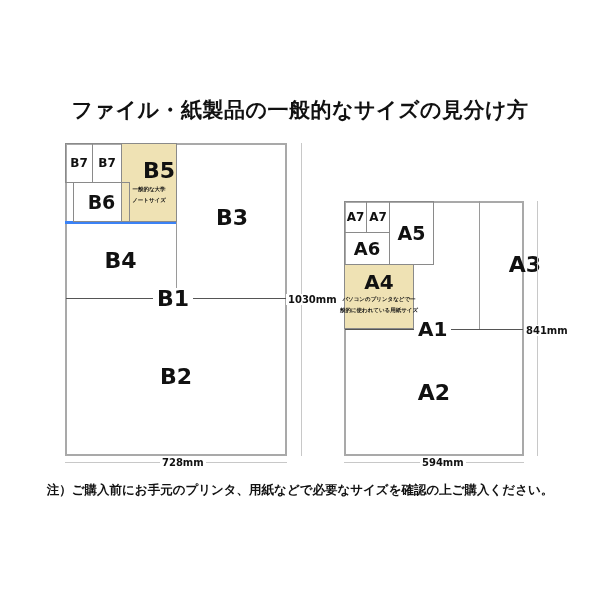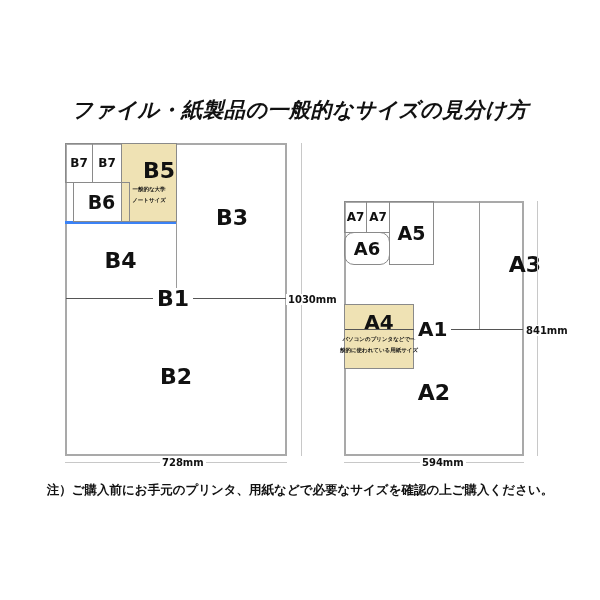--- a/index.html
+++ b/index.html
@@ -2,21 +2,21 @@
 <html><head>
   <meta charset="utf-8">
   <style>
     html, body { margin: 0; padding: 0; }
     body {
       width: 600px; height: 600px; background: #ffffff; position: relative; overflow: hidden;
       font-family: "DejaVu Sans", "Liberation Sans", sans-serif; color: #111;
     }
     .title {
       position: absolute; left: 0; width: 600px; top: 96px; text-align: center;
-      font-size: 21px; font-weight: bold; letter-spacing: 0.5px; font-style: italic;
+      font-size: 21px; font-weight: bold; letter-spacing: 0.5px;
     }
     .box {
       position: absolute; box-sizing: border-box; border: 1px solid #8a8a8a; background: transparent;
       display: flex; flex-direction: column; align-items: center; justify-content: center;
     }
     .outer { border: 2px solid #a9a9a9; background: #fff; }
     .hl { background: #efe2b4; }
     .lbl { font-weight: bold; line-height: 1; }
     .note { font-size: 5.5px; font-weight: bold; line-height: 1.9; margin-top: 2px; white-space: nowrap; }
     .hline { position: absolute; height: 0; border-top: 1px solid #555; }
@@ -82,31 +82,31 @@
   <div class="box outer" style="left:344px; top:201px; width:180px; height:255px;"></div>
 
   <div class="box" style="left:344px; top:329px; width:180px; height:127px; border:none;">
     <span class="lbl" style="font-size:22px;">A2</span>
   </div>
 
   <div class="box" style="left:433px; top:201px; width:91px; height:128px; border:none; border-left:1px solid #9a9a9a;margin-left:46px;">
     <span class="lbl" style="font-size:22px;">A3</span>
   </div>
 
-  <div class="box hl" style="left:344px; top:264px; width:70px; height:65px;margin-top:40px;">
+  <div class="box hl" style="left:344px; top:264px; width:70px; height:65px;">
     <span class="lbl" style="font-size:20px; margin-top:-6px;">A4</span>
     <span class="note">パソコンのプリンタなどで一</span>
     <span class="note" style="margin-top:0;">般的に使われている用紙サイズ</span>
   </div>
 
   <div class="box" style="left:389px; top:201px; width:45px; height:64px;">
     <span class="lbl" style="font-size:19px;">A5</span>
   </div>
 
-  <div class="box" style="left:344px; top:232px; width:46px; height:33px;border-radius:10px;">
+  <div class="box" style="left:344px; top:232px; width:46px; height:33px;">
     <span class="lbl" style="font-size:18px;">A6</span>
   </div>
 
   <div class="box" style="left:344px; top:201px; width:23px; height:32px;">
     <span class="lbl" style="font-size:12px;">A7</span>
   </div>
   <div class="box" style="left:366px; top:201px; width:24px; height:32px;">
     <span class="lbl" style="font-size:12px;">A7</span>
   </div>
 

